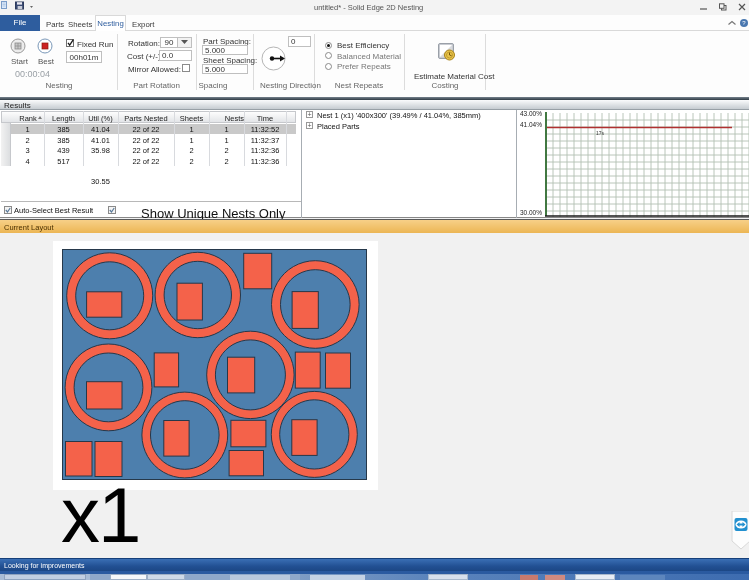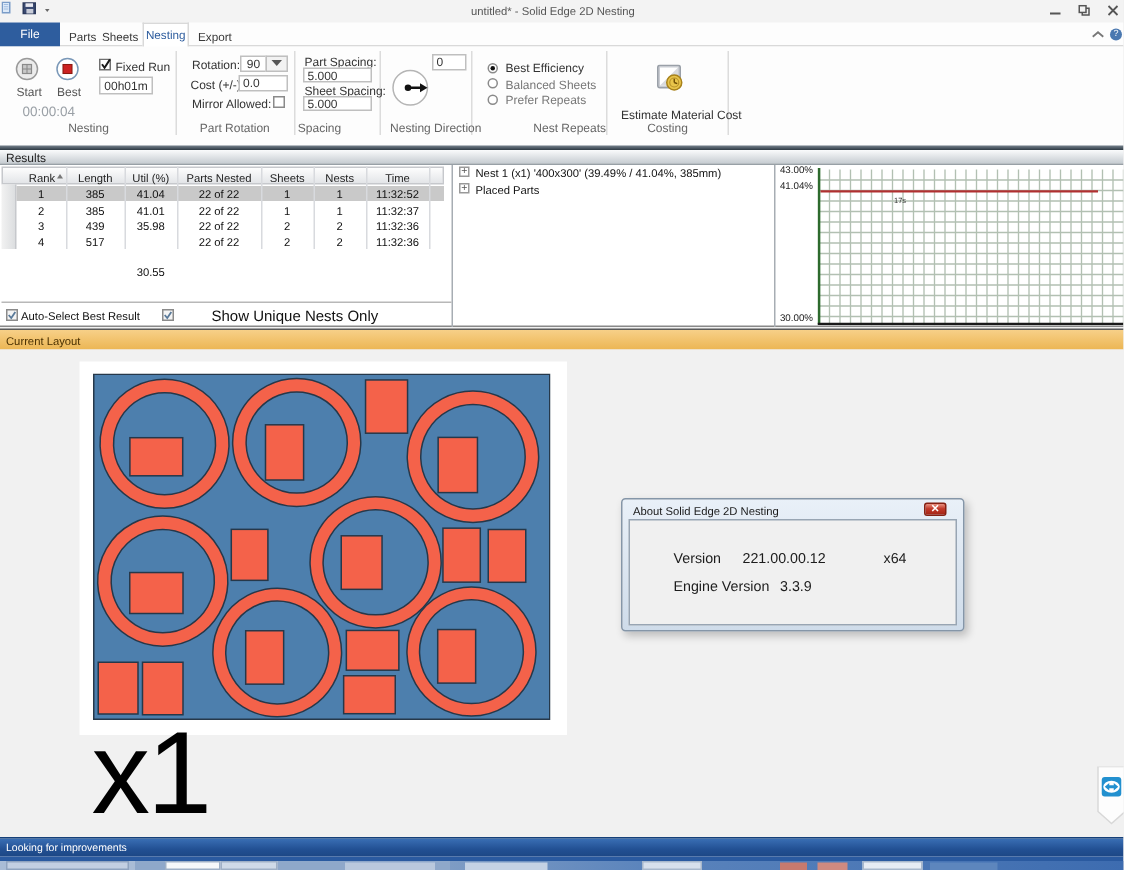--- a/index.html
+++ b/index.html
@@ -138,24 +138,24 @@
     <line x1="11" y1="12.5" x2="20" y2="12.5" stroke="#111" stroke-width="1.6"></line>
     <path d="M19 9.5 l5 3 -5 3 z" fill="#111"></path>
   </svg>
 <div class="rbox" style="left:288px; top:36px; width:23px; height:11px; padding-left:2px; line-height:10px;">0</div>
 <div class="grplabel" style="left:253px; width:75px;">Nesting Direction</div>
 
 <div class="radio" style="left:325px; top:41.5px;"></div>
 <div class="abs" style="left:327px; top:43.5px; width:3px; height:3px; border-radius:50%; background:#111;"></div>
 <div class="rlabel" style="left:337px; top:41px;">Best Efficiency</div>
 <div class="radio" style="left:325px; top:52px;"></div>
-<div class="rlabel" style="left:337px; top:51.5px; color:#777;">Balanced Sheets</div>
+<div class="rlabel" style="left:337px; top:51.5px; color:#777;">Balanced Material</div>
 <div class="radio" style="left:325px; top:62.5px;"></div>
 <div class="rlabel" style="left:337px; top:62px; color:#777;">Prefer Repeats</div>
-<div class="grplabel" style="left:314px; width:90px;text-align:right;">Nest Repeats</div>
+<div class="grplabel" style="left:314px; width:90px;">Nest Repeats</div>
 
 <svg class="abs" style="left:438px;top:43px" width="18" height="18" viewBox="0 0 18 18">
   <rect x="0.5" y="0.5" width="15" height="15" rx="1.5" fill="#c9ccd2" stroke="#9aa0a8"></rect>
   <path d="M2 2 h12 v12 h-12 z" fill="#fff"></path>
   <path d="M14 2 v12 h-12 z" fill="#d8dade"></path>
   <circle cx="11.5" cy="12" r="5" fill="#e8c44a" stroke="#a8821a"></circle>
   <circle cx="11.5" cy="12" r="3" fill="none" stroke="#b8922a" stroke-width="0.8"></circle>
   <line x1="11.5" y1="12" x2="11.5" y2="9.5" stroke="#6a4a00" stroke-width="0.9"></line>
   <line x1="11.5" y1="12" x2="13.5" y2="12.7" stroke="#6a4a00" stroke-width="0.9"></line>
 </svg>
@@ -172,21 +172,21 @@
 
 <div class="abs" id="tablewrap" style="left:1px; top:110px; width:300px; height:92px; border-bottom:1px solid #b8b8b8;"></div>
 <div class="abs" style="left:1px; top:111px; width:295px; height:12px; background:linear-gradient(#fdfdfd,#e3e5e8); border:1px solid #c6c8cc;"></div>
 
 <div class="th" style="left:12px; width:32px;">Rank</div>
 <div class="abs" style="left:38px; top:116px; width:0; height:0; border-left:2.5px solid transparent; border-right:2.5px solid transparent; border-bottom:3.5px solid #777;"></div>
 <div class="th" style="left:44px; width:39px;">Length</div>
 <div class="th" style="left:83px; width:35px;">Util (%)</div>
 <div class="th" style="left:118px; width:56px;">Parts Nested</div>
 <div class="th" style="left:174px; width:35px;">Sheets</div>
-<div class="th" style="left:209px; width:35px;">Nests</div>
+<div class="th" style="left:209px; width:35px;text-align:right;">Nests</div>
 <div class="th" style="left:244px; width:42px;">Time</div>
 
 <div class="abs" style="left:1px; top:123px; width:10px; height:43px; background:linear-gradient(90deg,#f2f2f2,#dcdee0); border-right:1px solid #c6c8cc;"></div>
 
 <div class="abs" style="left:11px; top:123.5px; width:285px; height:10.5px; background:#c9c9c9;"></div>
 
 <div class="abs" style="left:43.5px; top:111px; width:1px; height:55px; background:#d8dade;"></div>
 <div class="abs" style="left:82.8px; top:111px; width:1px; height:55px; background:#d8dade;"></div>
 <div class="abs" style="left:118px; top:111px; width:1px; height:55px; background:#d8dade;"></div>
 <div class="abs" style="left:173.8px; top:111px; width:1px; height:55px; background:#d8dade;"></div>
@@ -225,21 +225,21 @@
 
 <svg class="abs" style="left:4px;top:206px" width="8" height="8">
     <rect x="0.5" y="0.5" width="7" height="7" fill="#f4f4f4" stroke="#8a8a8a"></rect>
     <path d="M1.8 4 l1.7 2 2.7-4" fill="none" stroke="#5a7a9a" stroke-width="1.2"></path>
   </svg>
 <div class="abs" style="left:14px; top:206px; font-size:7.5px; color:#111;">Auto-Select Best Result</div>
 <svg class="abs" style="left:108px;top:206px" width="8" height="8">
     <rect x="0.5" y="0.5" width="7" height="7" fill="#f4f4f4" stroke="#8a8a8a"></rect>
     <path d="M1.8 4 l1.7 2 2.7-4" fill="none" stroke="#5a7a9a" stroke-width="1.2"></path>
   </svg>
-<div class="abs" style="left:119px; top:206px; font-size:10px; color:#111;padding-left:22px;">Show Unique Nests Only</div>
+<div class="abs" style="left:119px; top:206px; font-size:13px; color:#111;padding-left:22px;">Show Unique Nests Only</div>
 
 <div class="pbox" style="left:306px; top:111px;">+</div>
 <div class="treeitem" style="left:317px; top:111px;">Nest 1 (x1) '400x300' (39.49% / 41.04%, 385mm)</div>
 <div class="pbox" style="left:306px; top:122px;">+</div>
 <div class="treeitem" style="left:317px; top:122px;">Placed Parts</div>
 
 <div class="clabel" style="left:514px; top:110px;">43.00%</div>
 <div class="clabel" style="left:514px; top:121px;">41.04%</div>
 <div class="clabel" style="left:514px; top:209px;">30.00%</div>
 
@@ -286,31 +286,20 @@
       <rect x="233.3" y="103.1" width="24.9" height="36"></rect>
       <rect x="263.5" y="104" width="25" height="35.2"></rect>
       <rect x="168.9" y="171.3" width="35" height="26.5"></rect>
       <rect x="167.1" y="201.5" width="34.4" height="25.3"></rect>
       <rect x="3.5" y="192.5" width="26.5" height="34.5"></rect>
       <rect x="33" y="192.5" width="27" height="35"></rect>
     </g>
   </svg>
   <div class="abs" id="x1">x1</div>
 
-  <div class="abs" id="about">
-    <div id="abouttitle">About Solid Edge 2D Nesting</div>
-    <div id="aboutclose">✕</div>
-    <div id="aboutbody">
-      <div class="abouttext" style="left:29px; top:20px;">Version</div>
-      <div class="abouttext" style="left:75px; top:20px;">221.00.00.12</div>
-      <div class="abouttext" style="left:169px; top:20px;">x64</div>
-      <div class="abouttext" style="left:29px; top:39px;">Engine Version</div>
-      <div class="abouttext" style="left:100px; top:39px;">3.3.9</div>
-    </div>
-  </div>
 
   <svg class="abs" style="left:731px; top:278px;" width="19" height="40" viewBox="0 0 19 40">
     <path d="M1 0 h18 v30 l-9 8 -9 -8 z" fill="#fdfdfd" stroke="#d8d8d8"></path>
     <rect x="3.5" y="7" width="13" height="13" rx="2" fill="#2290cf"></rect>
     <ellipse cx="10" cy="13.5" rx="5.5" ry="4" fill="#fff"></ellipse>
     <path d="M5.5 13.5 l3-2.5 v1.5 h3 v-1.5 l3 2.5 -3 2.5 v-1.5 h-3 v1.5 z" fill="#2290cf"></path>
   </svg>
 </div>
 
 <div class="abs" id="statusbar">

